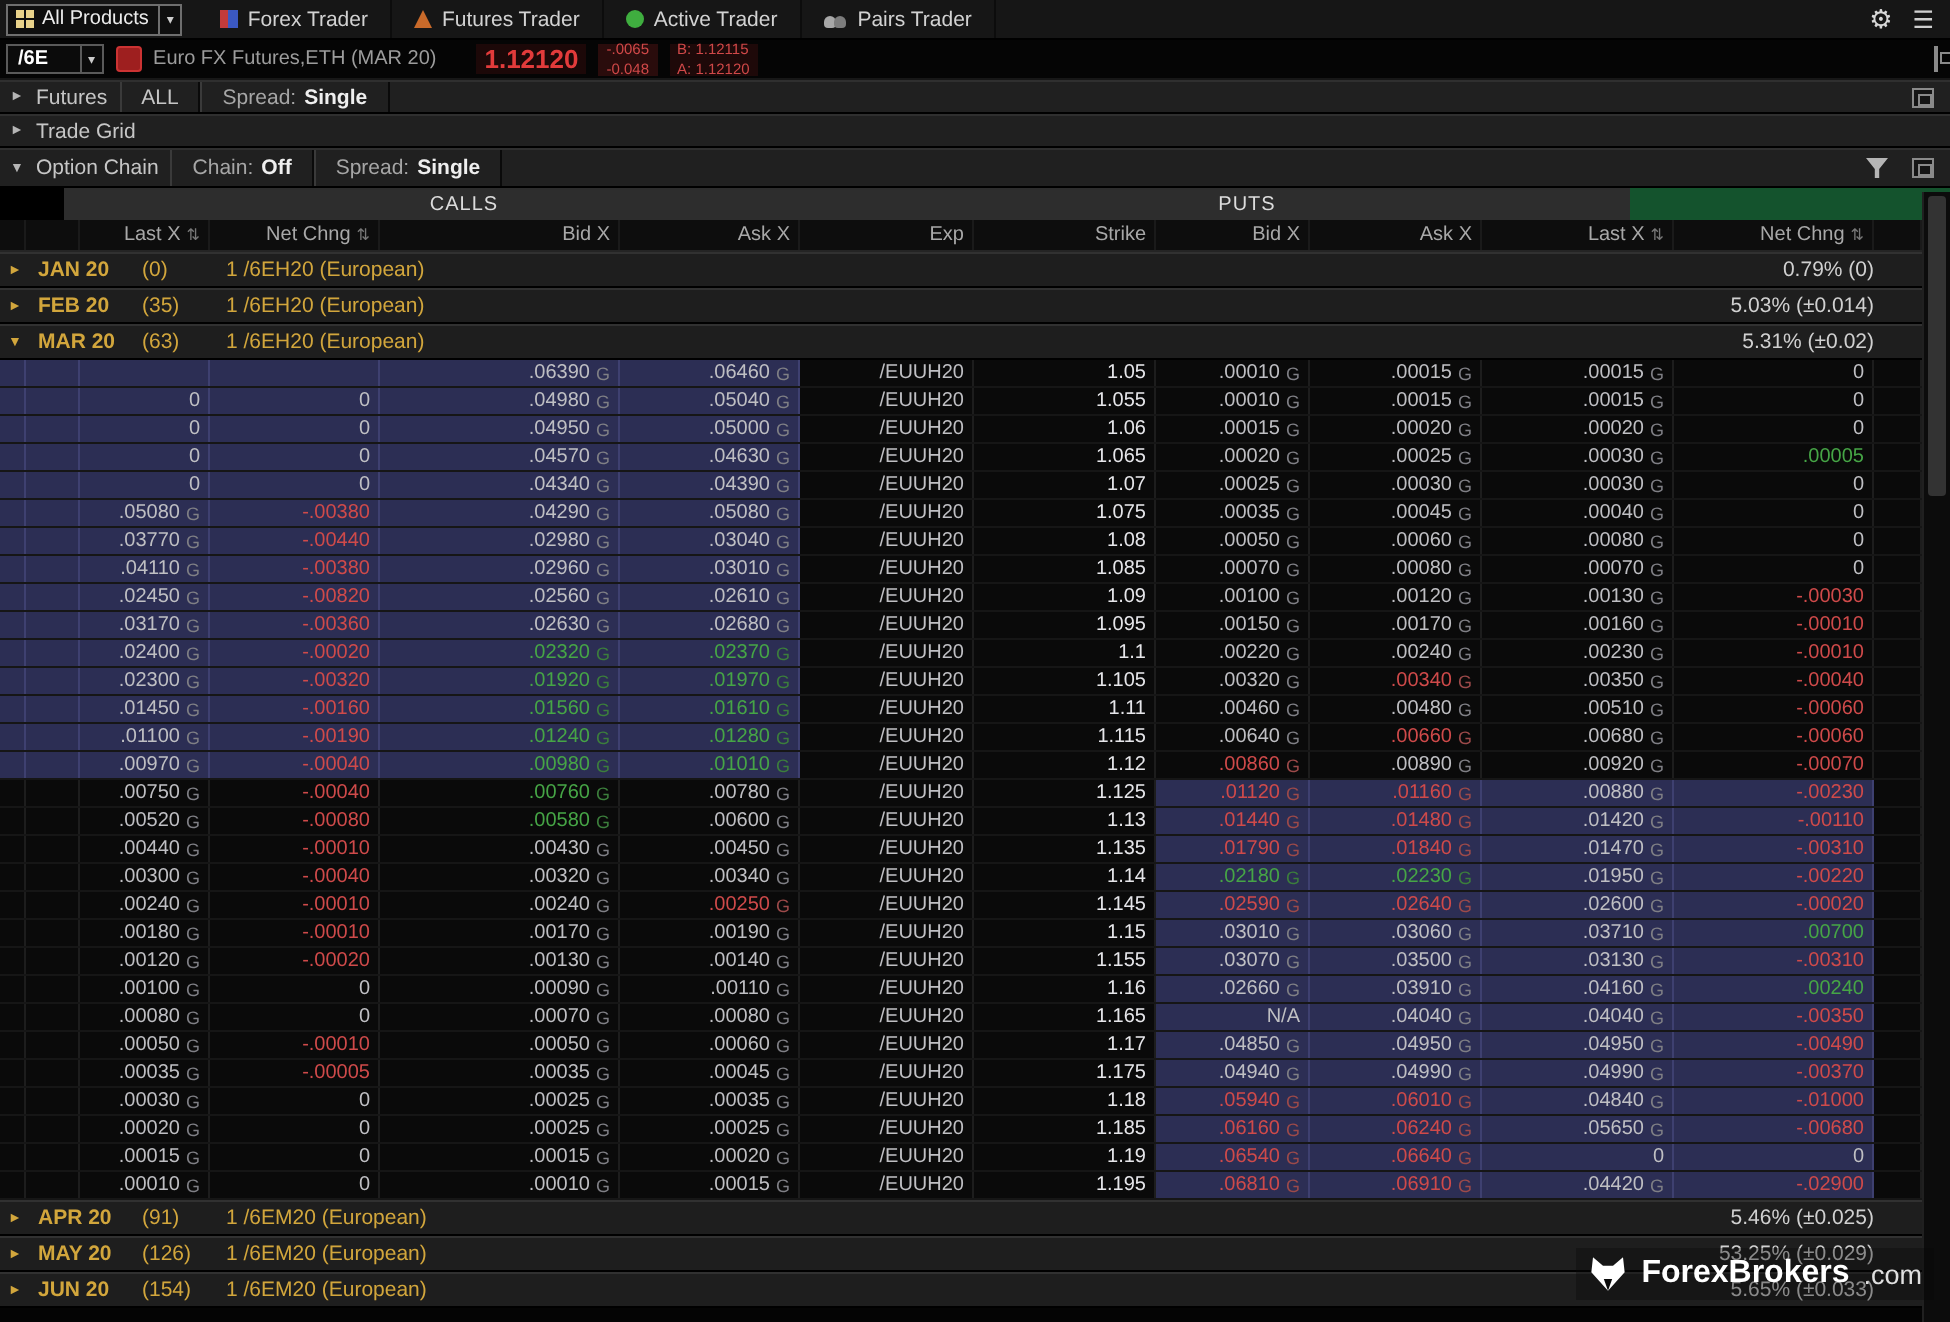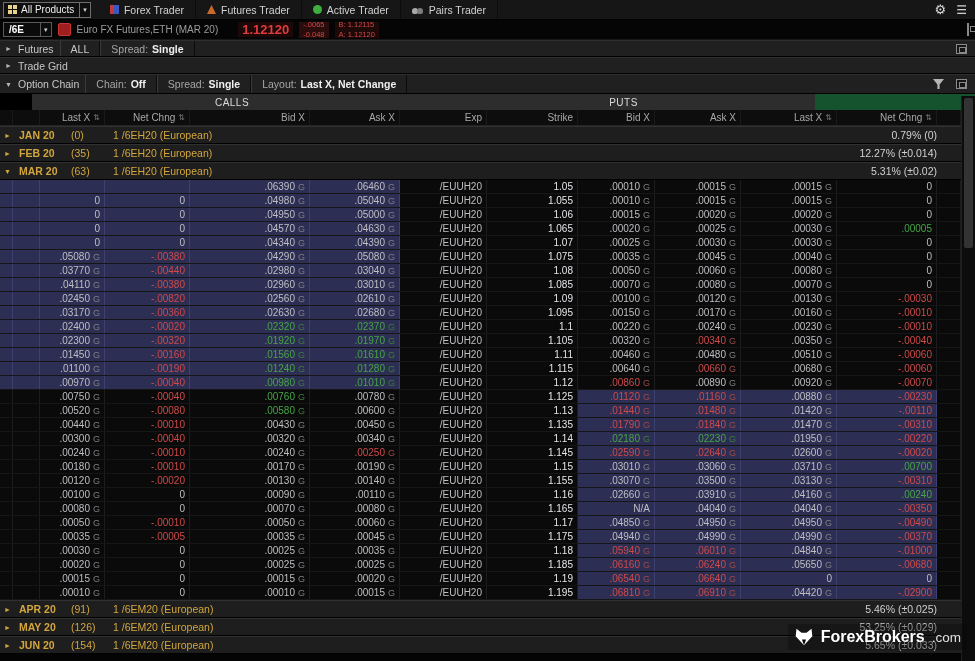--- a/index.html
+++ b/index.html
@@ -177,24 +177,20 @@
   <span class="arrow">▼</span>
   <span class="sec-title">Option Chain</span>
   <span class="seg">
     <span class="k">Chain:</span>
     <b>Off</b>
   </span>
   <span class="seg">
     <span class="k">Spread:</span>
     <b>Single</b>
   </span>
-  <span class="seg">
-    <span class="k">Layout:</span>
-    <b>Last X, Net Change</b>
-  </span>
   <span class="sec-right">
     <span class="funnel"></span>
     <span class="popout"></span>
   </span>
 </div>
 
 <div class="strip">
   <div class="calls">CALLS</div>
   <div class="puts">PUTS</div>
 </div>
@@ -245,21 +241,21 @@
       <span class="xname">JAN 20</span>
       <span class="xdays">(0)</span>
       <span class="xdesc">1 /6EH20 (European)</span>
       <span class="xright">0.79% (0)</span>
     </div>
     <div class="exp-row">
       <span class="xarrow">►</span>
       <span class="xname">FEB 20</span>
       <span class="xdays">(35)</span>
       <span class="xdesc">1 /6EH20 (European)</span>
-      <span class="xright">12.27% (±0.014)</span>
+      <span class="xright">5.03% (±0.014)</span>
     </div>
     <div class="exp-row">
       <span class="xarrow">▼</span>
       <span class="xname">MAR 20</span>
       <span class="xdays">(63)</span>
       <span class="xdesc">1 /6EH20 (European)</span>
       <span class="xright">5.31% (±0.02)</span>
     </div>
     <div class="srow">
       <div class="cell itm"></div>

